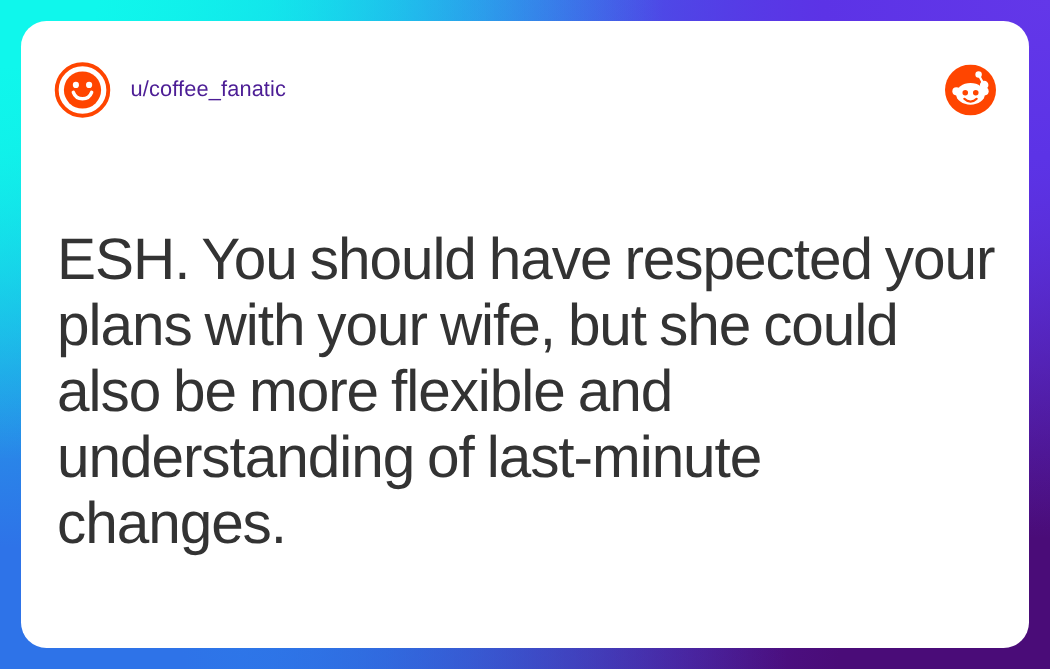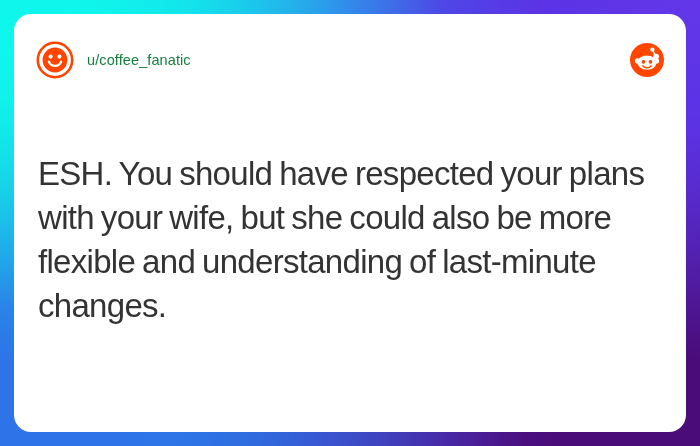--- a/index.html
+++ b/index.html
@@ -52,21 +52,21 @@
     height: 38px;
     flex: 0 0 38px;
     display: block;
   }
 
   .username {
     margin-left: 13px;
     font-family: "Liberation Sans", sans-serif;
     font-size: 14.5px;
     letter-spacing: 0.1px;
-    color: #15803d;
+    color: #4c1d95;
     white-space: nowrap;
   }
 
   .brand-logo {
     position: absolute;
     top: 0;
     right: 0;
     width: 34px;
     height: 34px;
     margin-top: 7px;
@@ -74,21 +74,21 @@
 
   .card-body {
     position: absolute;
     left: 24px;
     right: 18px;
     top: 138px;
   }
 
   .post-text {
     font-family: "Liberation Sans", sans-serif;
-    font-size: 33px;
+    font-size: 39px;
     line-height: 44px;
     letter-spacing: -0.7px;
     color: #333333;
     font-weight: 400;
     word-spacing: -1.5px;
     margin: 0;
   }
 </style>
 </head>
 <body>

